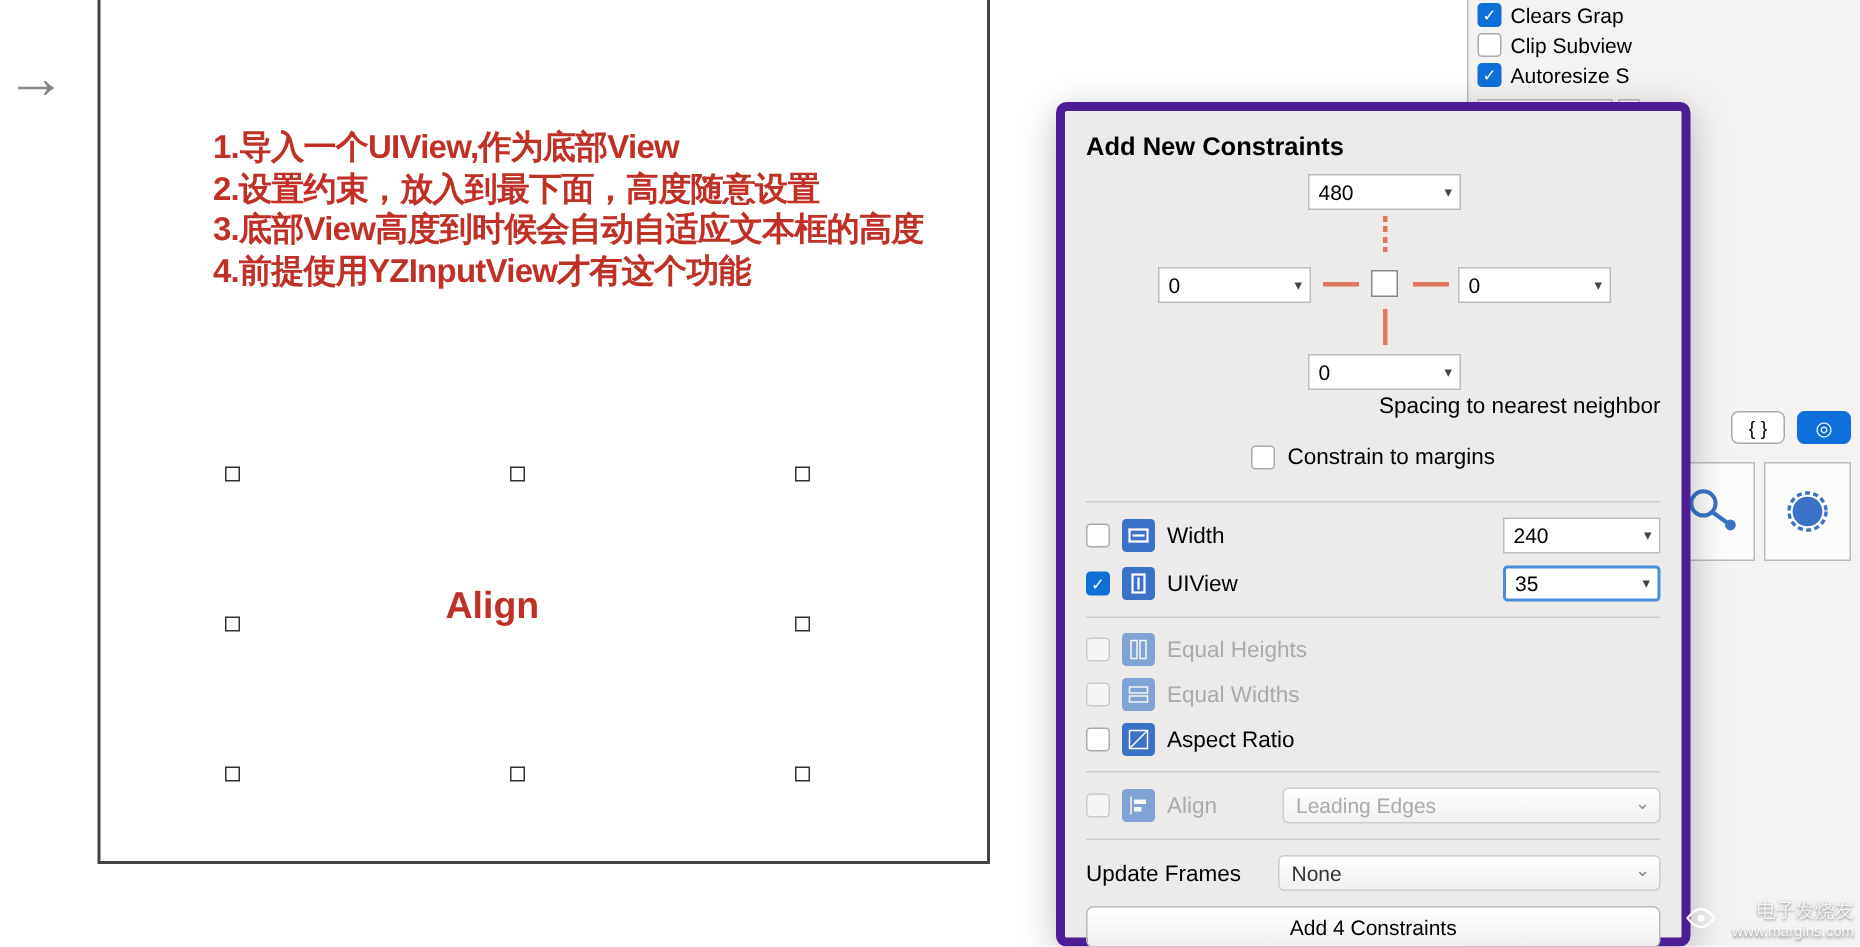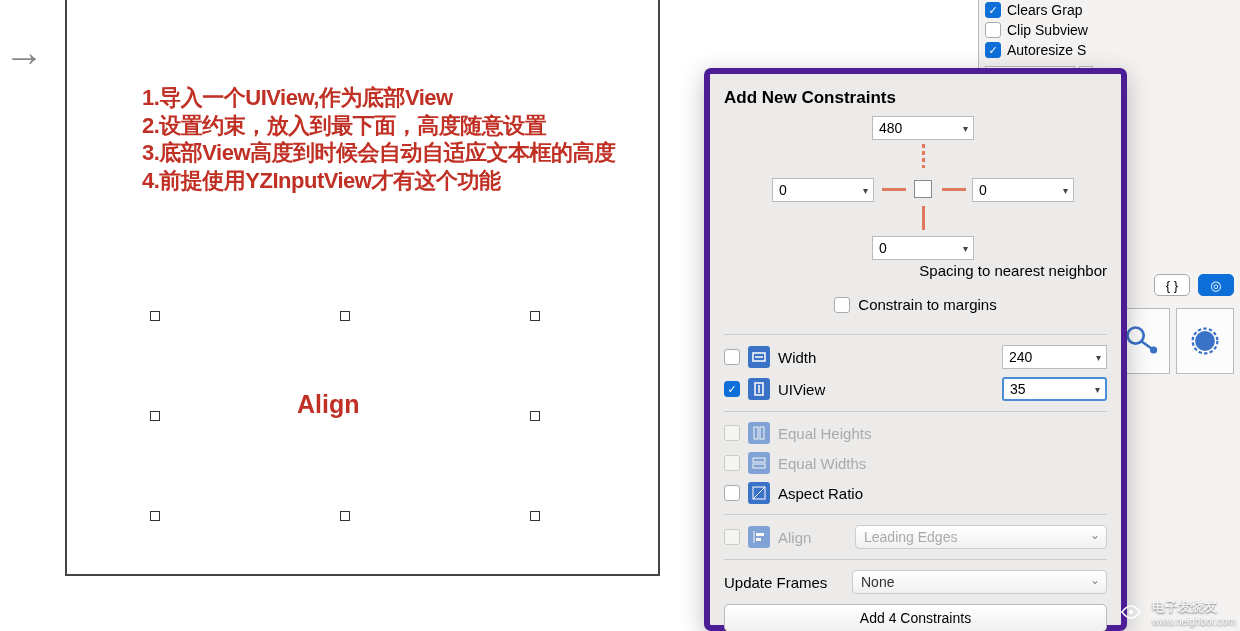--- a/index.html
+++ b/index.html
@@ -359,16 +359,16 @@
 </div>
 
 <div class="watermark">
   <div class="wico">
       <svg viewBox="0 0 40 40">
         <path d="M8 20 Q20 4 32 20 Q20 36 8 20 Z" fill="none" stroke="#fff" stroke-width="2"></path>
         <circle cx="20" cy="20" r="3" fill="#fff"></circle>
       </svg>
     </div>
   <div>
-    <div style="font-weight:bold;">电子发烧友</div>
-    <div style="font-size:10px;">www.neighbor.com</div>
+    <div style="font-weight:normal;text-align:right;">电子发烧友</div>
+    <div style="font-size:10px;">www.margins.com</div>
   </div>
 </div>
 
 </body></html>

